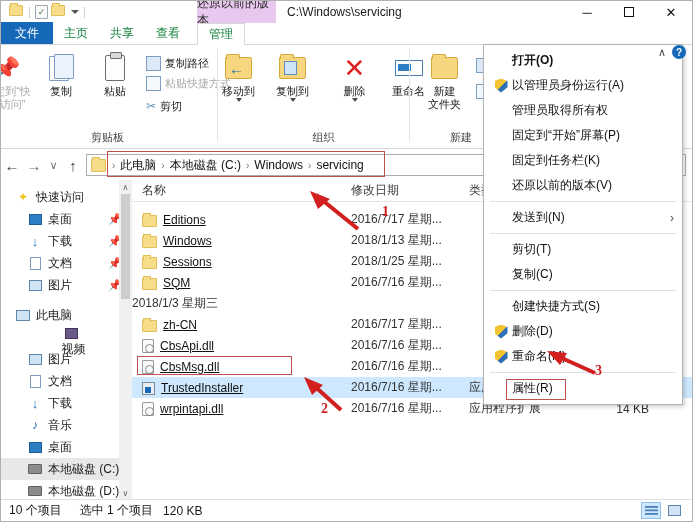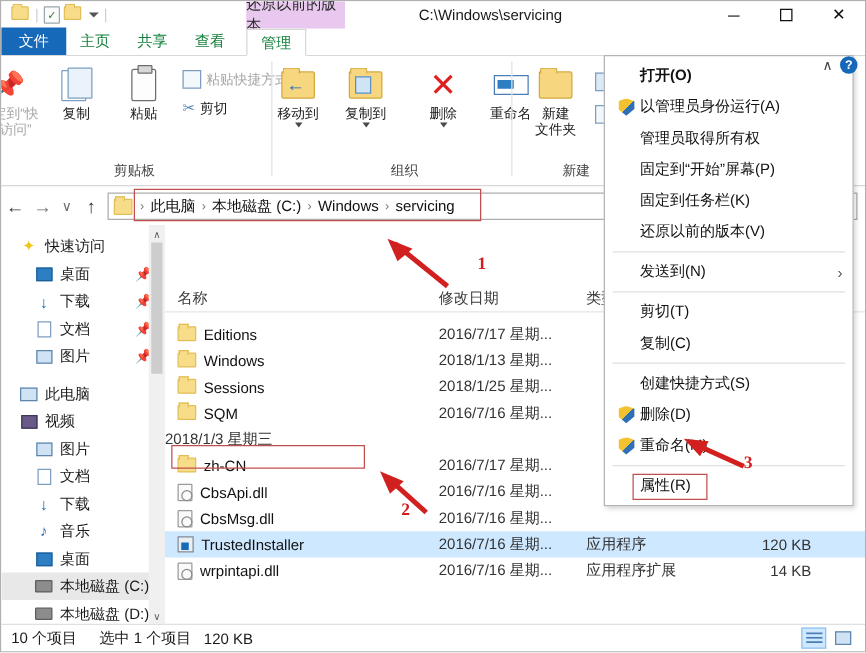--- a/index.html
+++ b/index.html
@@ -52,21 +52,21 @@
   .app-tools-tab {
     position: absolute; left: 196px; top: 0;
     width: 79px; height: 22px;
     background: #e8c8ee;
     color: #2a2a2a; font-size: 12px;
     display: flex; align-items: center; justify-content: center;
   }
   .win-path {
     position: absolute; left: 286px; top: 0; height: 22px;
     display: flex; align-items: center;
-    font-size: 12px; color: #1a1a1a; margin-left: 48px;
+    font-size: 12px; color: #1a1a1a;
   }
   .win-ctrls {
     position: absolute; right: 0; top: 0; height: 22px;
     display: flex;
   }
   .win-btn {
     width: 42px; height: 22px;
     display: flex; align-items: center; justify-content: center;
     font-size: 13px; color: #111;
   }
@@ -266,32 +266,32 @@
   }
   .navscroll .thumb {
     position: absolute; top: 14px; left: 2px;
     width: 9px; height: 105px; background: #cdcdcd;
   }
 
   
   .filepane { flex: 1; position: relative; background: #ffffff; }
   .colhdr {
     display: flex; height: 22px; align-items: center;
-    border-bottom: 1px solid #e5e5e5; font-size: 12px; color: #3a3a3a; margin-top: 48px;
+    border-bottom: 1px solid #e5e5e5; font-size: 12px; color: #3a3a3a;
   }
   .col-name { width: 219px; padding-left: 10px; }
   .col-date { width: 118px; }
   .col-type { width: 110px; }
   .col-size { width: 78px; text-align: right; padding-right: 8px; }
   .frow {
     display: flex; height: 21px; align-items: center;
     font-size: 12px; color: #111;
   }
   .frow.sel { background: #cde8ff; }
-  .fname { width: 219px; padding-left: 10px; display: flex; align-items: flex-start; gap: 6px; }
+  .fname { width: 219px; padding-left: 10px; display: flex; align-items: flex-end; gap: 6px; text-decoration: underline; }
   .fdate { width: 118px; color: #333; }
   .ftype { width: 110px; color: #333; }
   .fsize { width: 78px; text-align: right; padding-right: 8px; color: #333; }
   .f-folder {
     width: 15px; height: 12px; background: #f7dc8a;
     border: 1px solid #e2bf56; border-radius: 1px;
     position: relative; flex: none;
   }
   .f-folder::before {
     content: ""; position: absolute; top: -3px; left: 0;
@@ -450,20 +450,24 @@
           </div>
           <span>复制</span>
         </div>
         <div class="bigbtn">
           <div class="ico">
               <div class="clip-lg"></div>
             </div>
           <span>粘贴</span>
         </div>
         <div class="stack">
+          <div class="smallbtn">
+            <span class="mini-ico blue"></span>
+            <span>复制路径</span>
+          </div>
           <div class="smallbtn dim">
             <span class="mini-ico"></span>
             <span>粘贴快捷方式</span>
           </div>
           <div class="smallbtn" style="margin-top:3px;">
             <span style="color:#5a8fc0;font-size:12px;">✂</span>
             <span>剪切</span>
           </div>
         </div>
       </div>
@@ -593,21 +597,21 @@
       </div>
 
       <div style="height:8px;"></div>
 
       <div class="nav-item">
         <span class="nav-ico">
             <span class="sq-mon"></span>
           </span>
         <span>此电脑</span>
       </div>
-      <div class="nav-item" style="">
+      <div class="nav-item" style="flex-direction:column;">
         <span class="nav-ico">
             <span class="vid-ico"></span>
           </span>
         <span>视频</span>
       </div>
       <div class="nav-item" style="padding-left:26px;">
         <span class="nav-ico">
             <span class="pic-ico"></span>
           </span>
         <span>图片</span>

